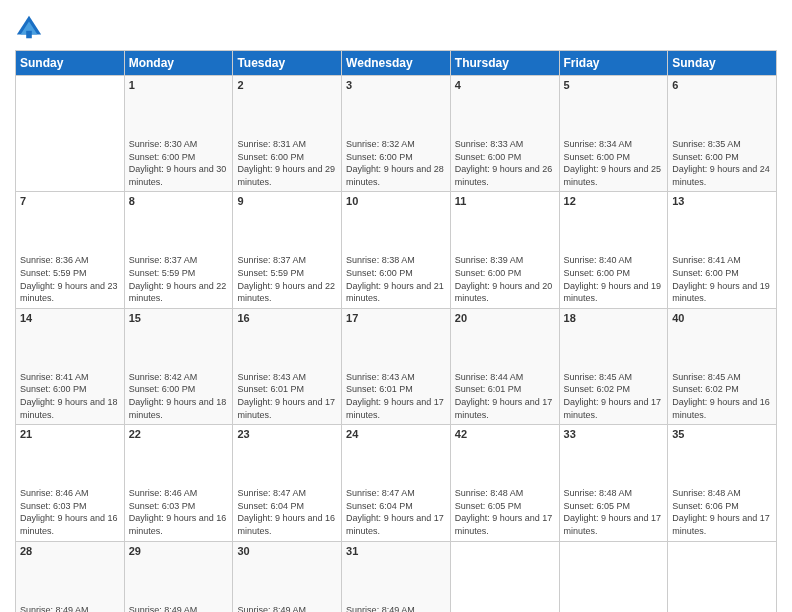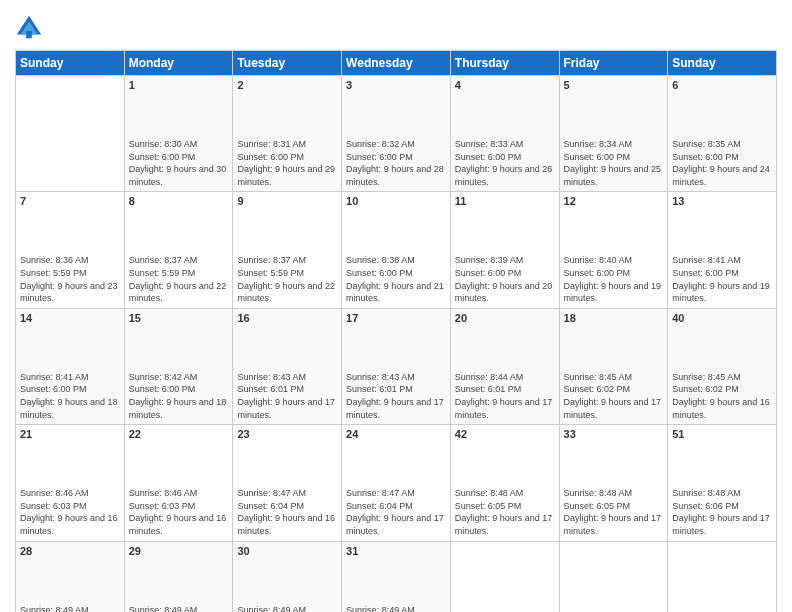--- a/index.html
+++ b/index.html
@@ -238,21 +238,21 @@
           </td>
           <td>
             <span class="day-number">42</span>
             <div class="day-info">Sunrise: 8:48 AM<br>Sunset: 6:05 PM<br>Daylight: 9 hours and 17 minutes.</div>
           </td>
           <td>
             <span class="day-number">33</span>
             <div class="day-info">Sunrise: 8:48 AM<br>Sunset: 6:05 PM<br>Daylight: 9 hours and 17 minutes.</div>
           </td>
           <td>
-            <span class="day-number">51</span>
+            <span class="day-number">35</span>
             <div class="day-info">Sunrise: 8:48 AM<br>Sunset: 6:06 PM<br>Daylight: 9 hours and 17 minutes.</div>
           </td>
         </tr>
         <tr>
           <td>
             <span class="day-number">28</span>
             <div class="day-info">Sunrise: 8:49 AM<br>Sunset: 6:07 PM<br>Daylight: 9 hours and 18 minutes.</div>
           </td>
           <td>
             <span class="day-number">29</span>

